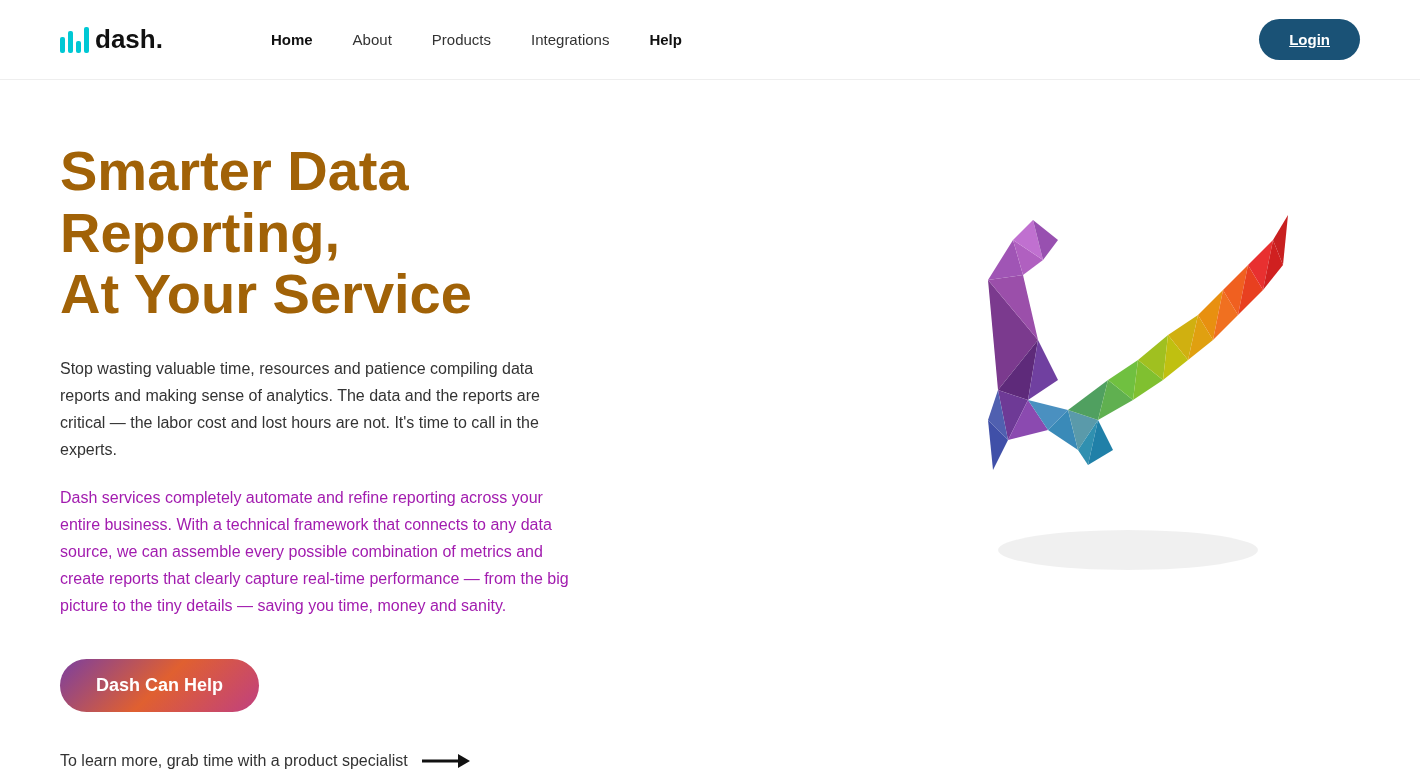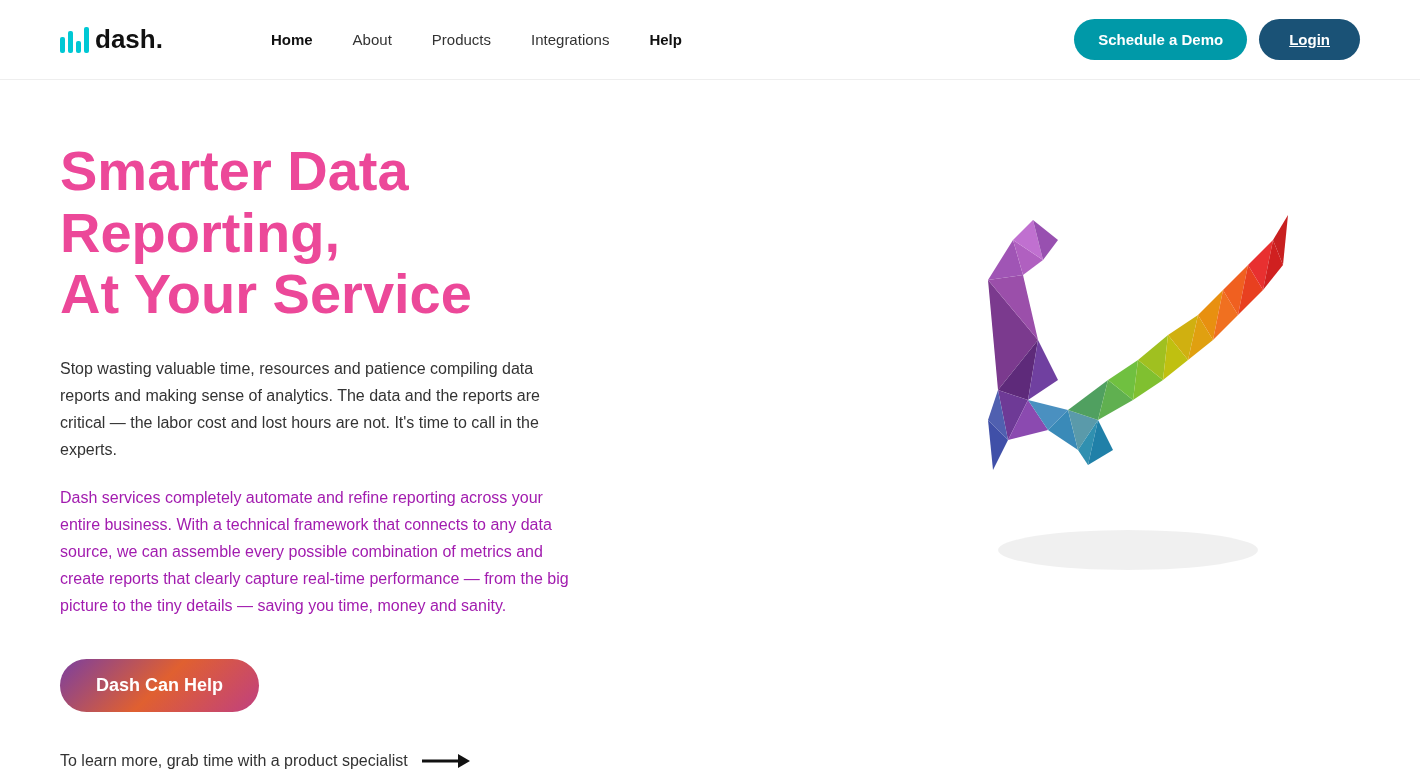--- a/index.html
+++ b/index.html
@@ -87,21 +87,21 @@
       min-height: 580px;
     }
     .hero-text {
       flex: 0 0 55%;
       padding-top: 20px;
     }
     .hero-title {
       font-size: 56px;
       font-weight: 900;
       line-height: 1.1;
-      color: #ec4899;
+      color: #a16207;
       margin-bottom: 30px;
     }
     .hero-desc {
       font-size: 16px;
       line-height: 1.7;
       color: #333;
       max-width: 520px;
       margin-bottom: 20px;
     }
     .hero-desc-2 {
@@ -187,21 +187,20 @@
     <span>dash.</span>
   </a>
   <ul class="nav-links">
     <li><a href="#" class="active">Home</a></li>
     <li><a href="#">About</a></li>
     <li><a href="#">Products</a></li>
     <li><a href="#">Integrations</a></li>
     <li><a href="#" style="font-weight:700;color:#111;">Help</a></li>
   </ul>
   <div class="nav-actions">
-    <button class="btn-schedule">Schedule a Demo</button>
     <button class="btn-login">Login</button>
   </div>
 </nav>
 
 <section class="hero">
   <div class="hero-text">
     <h1 class="hero-title">
       <span>Smarter Data</span><br>
       <span>Reporting,</span><br>
       <span>At Your Service</span>

